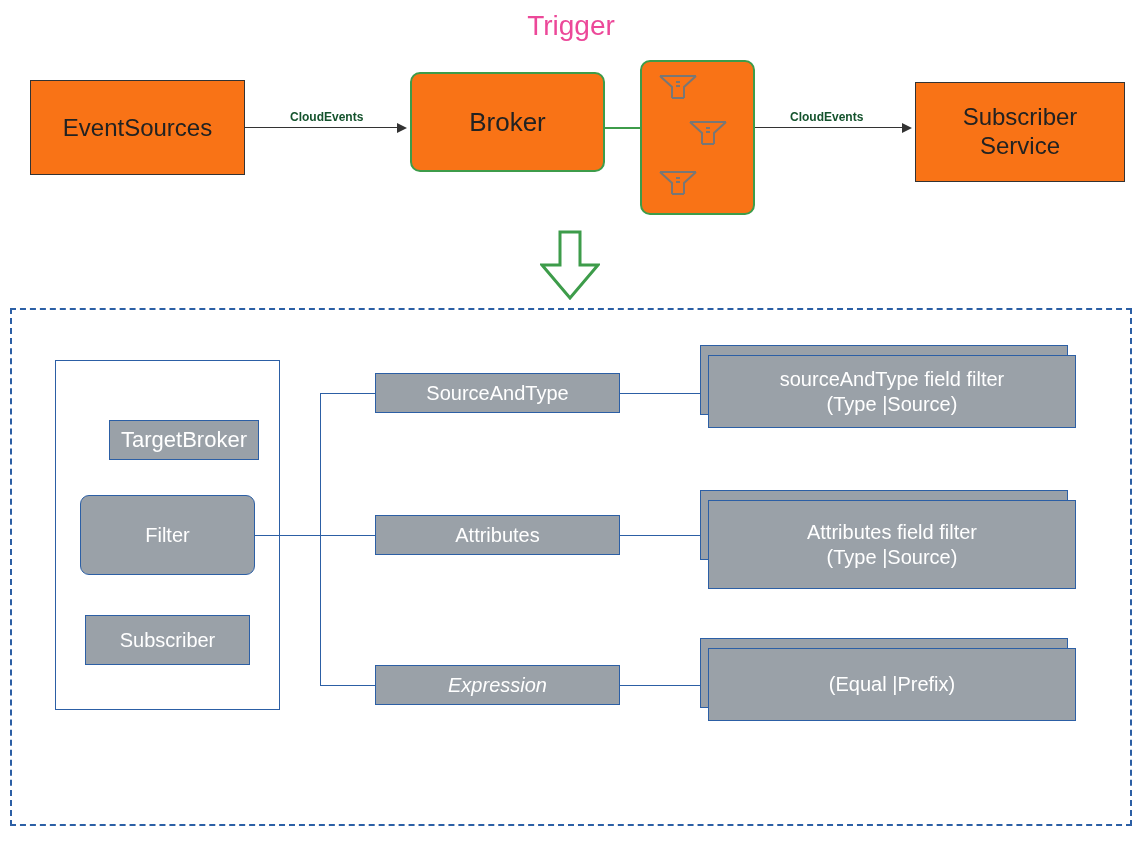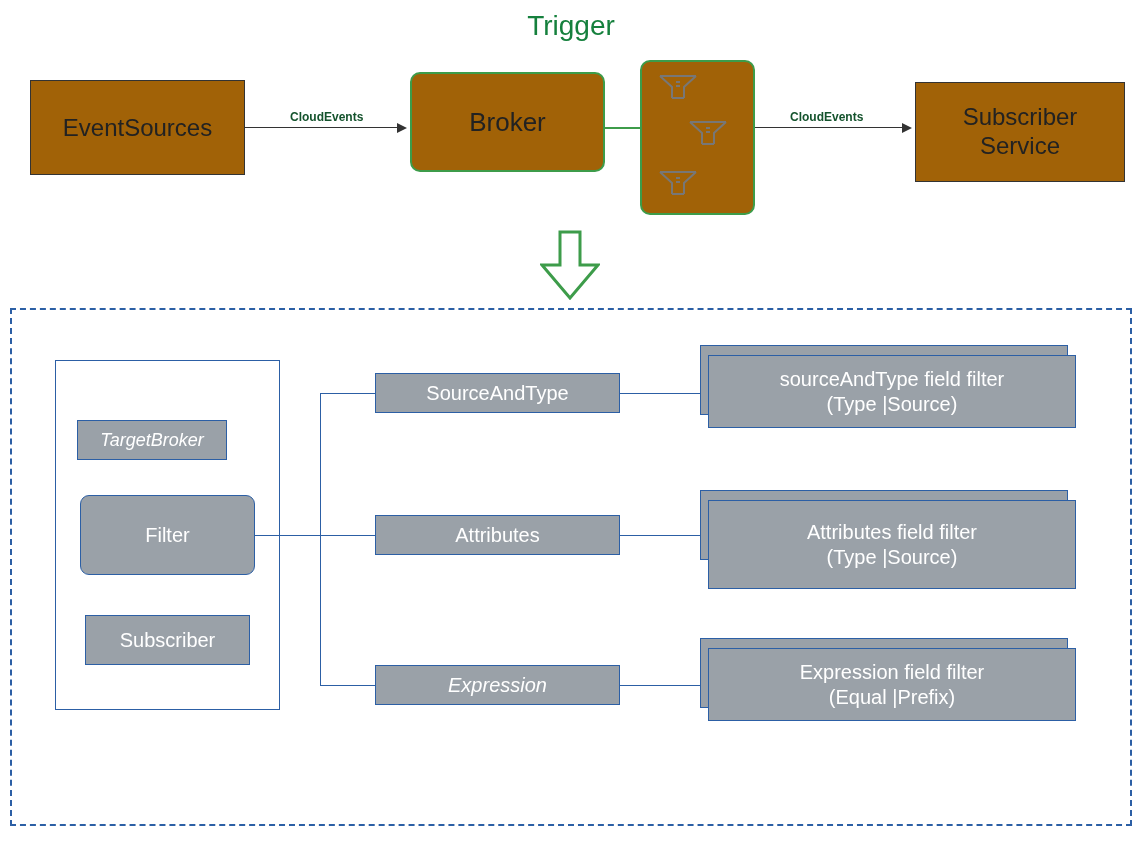--- a/index.html
+++ b/index.html
@@ -14,26 +14,26 @@
   .canvas {
     position: relative;
     width: 1142px;
     height: 842px;
   }
   .title {
     position: absolute;
     left: 0; right: 0;
     text-align: center;
     font-size: 28px;
-    color: #15803d;
+    color: #ec4899;
   }
   .box {
     position: absolute;
     border: 1px solid #333;
-    background: #a16207;
+    background: #f97316;
     display: flex;
     align-items: center;
     justify-content: center;
     box-sizing: border-box;
     text-align: center;
   }
   .rounded-green {
     border: 2px solid #3d9c4a;
     border-radius: 10px;
   }
@@ -180,21 +180,21 @@
   <div class="big-arrow" style="left:540px; top:230px;">
     <svg viewBox="0 0 60 70">
       <path d="M20 2 L40 2 L40 35 L58 35 L30 68 L2 35 L20 35 Z" fill="#fff" stroke="#3d9c4a" stroke-width="3"></path>
     </svg>
   </div>
 
   <div class="dashed-panel" style="left:10px; top:308px; width:1122px; height:518px;"></div>
 
   <div class="inner-box" style="left:55px; top:360px; width:225px; height:350px;"></div>
 
-  <div class="grey-cell" style="left:77px; top:420px; width:150px; height:40px; font-size:18px;font-style:italic;">
+  <div class="grey-cell" style="left:109px; top:420px; width:150px; height:40px; font-size:22px;">
     <span>TargetBroker</span>
   </div>
   <div class="grey-cell" style="left:80px; top:495px; width:175px; height:80px;border-radius:9px;">
     <span>Filter</span>
   </div>
   <div class="grey-cell" style="left:85px; top:615px; width:165px; height:50px;">
     <span>Subscriber</span>
   </div>
 
   <div class="thin-blue" style="left:255px; top:535px; width:65px;"></div>
@@ -224,17 +224,16 @@
     <span>Attributes field filter</span>
     <span>(Type |Source)</span>
   </div>
 
   <div class="grey-cell" style="left:375px; top:665px; width:245px; height:40px;font-style:italic;">
     <span>Expression</span>
   </div>
   <div class="thin-blue" style="left:620px; top:685px; width:88px;"></div>
   <div class="grey-shadow" style="left:700px; top:638px; width:368px; height:70px;"></div>
   <div class="grey-cell" style="left:708px; top:648px; width:368px; height:73px; flex-direction:column; line-height:1.25;">
-    <span>Expression field filter</span>
     <span>(Equal |Prefix)</span>
   </div>
 
 </div>
 
 </body></html>

